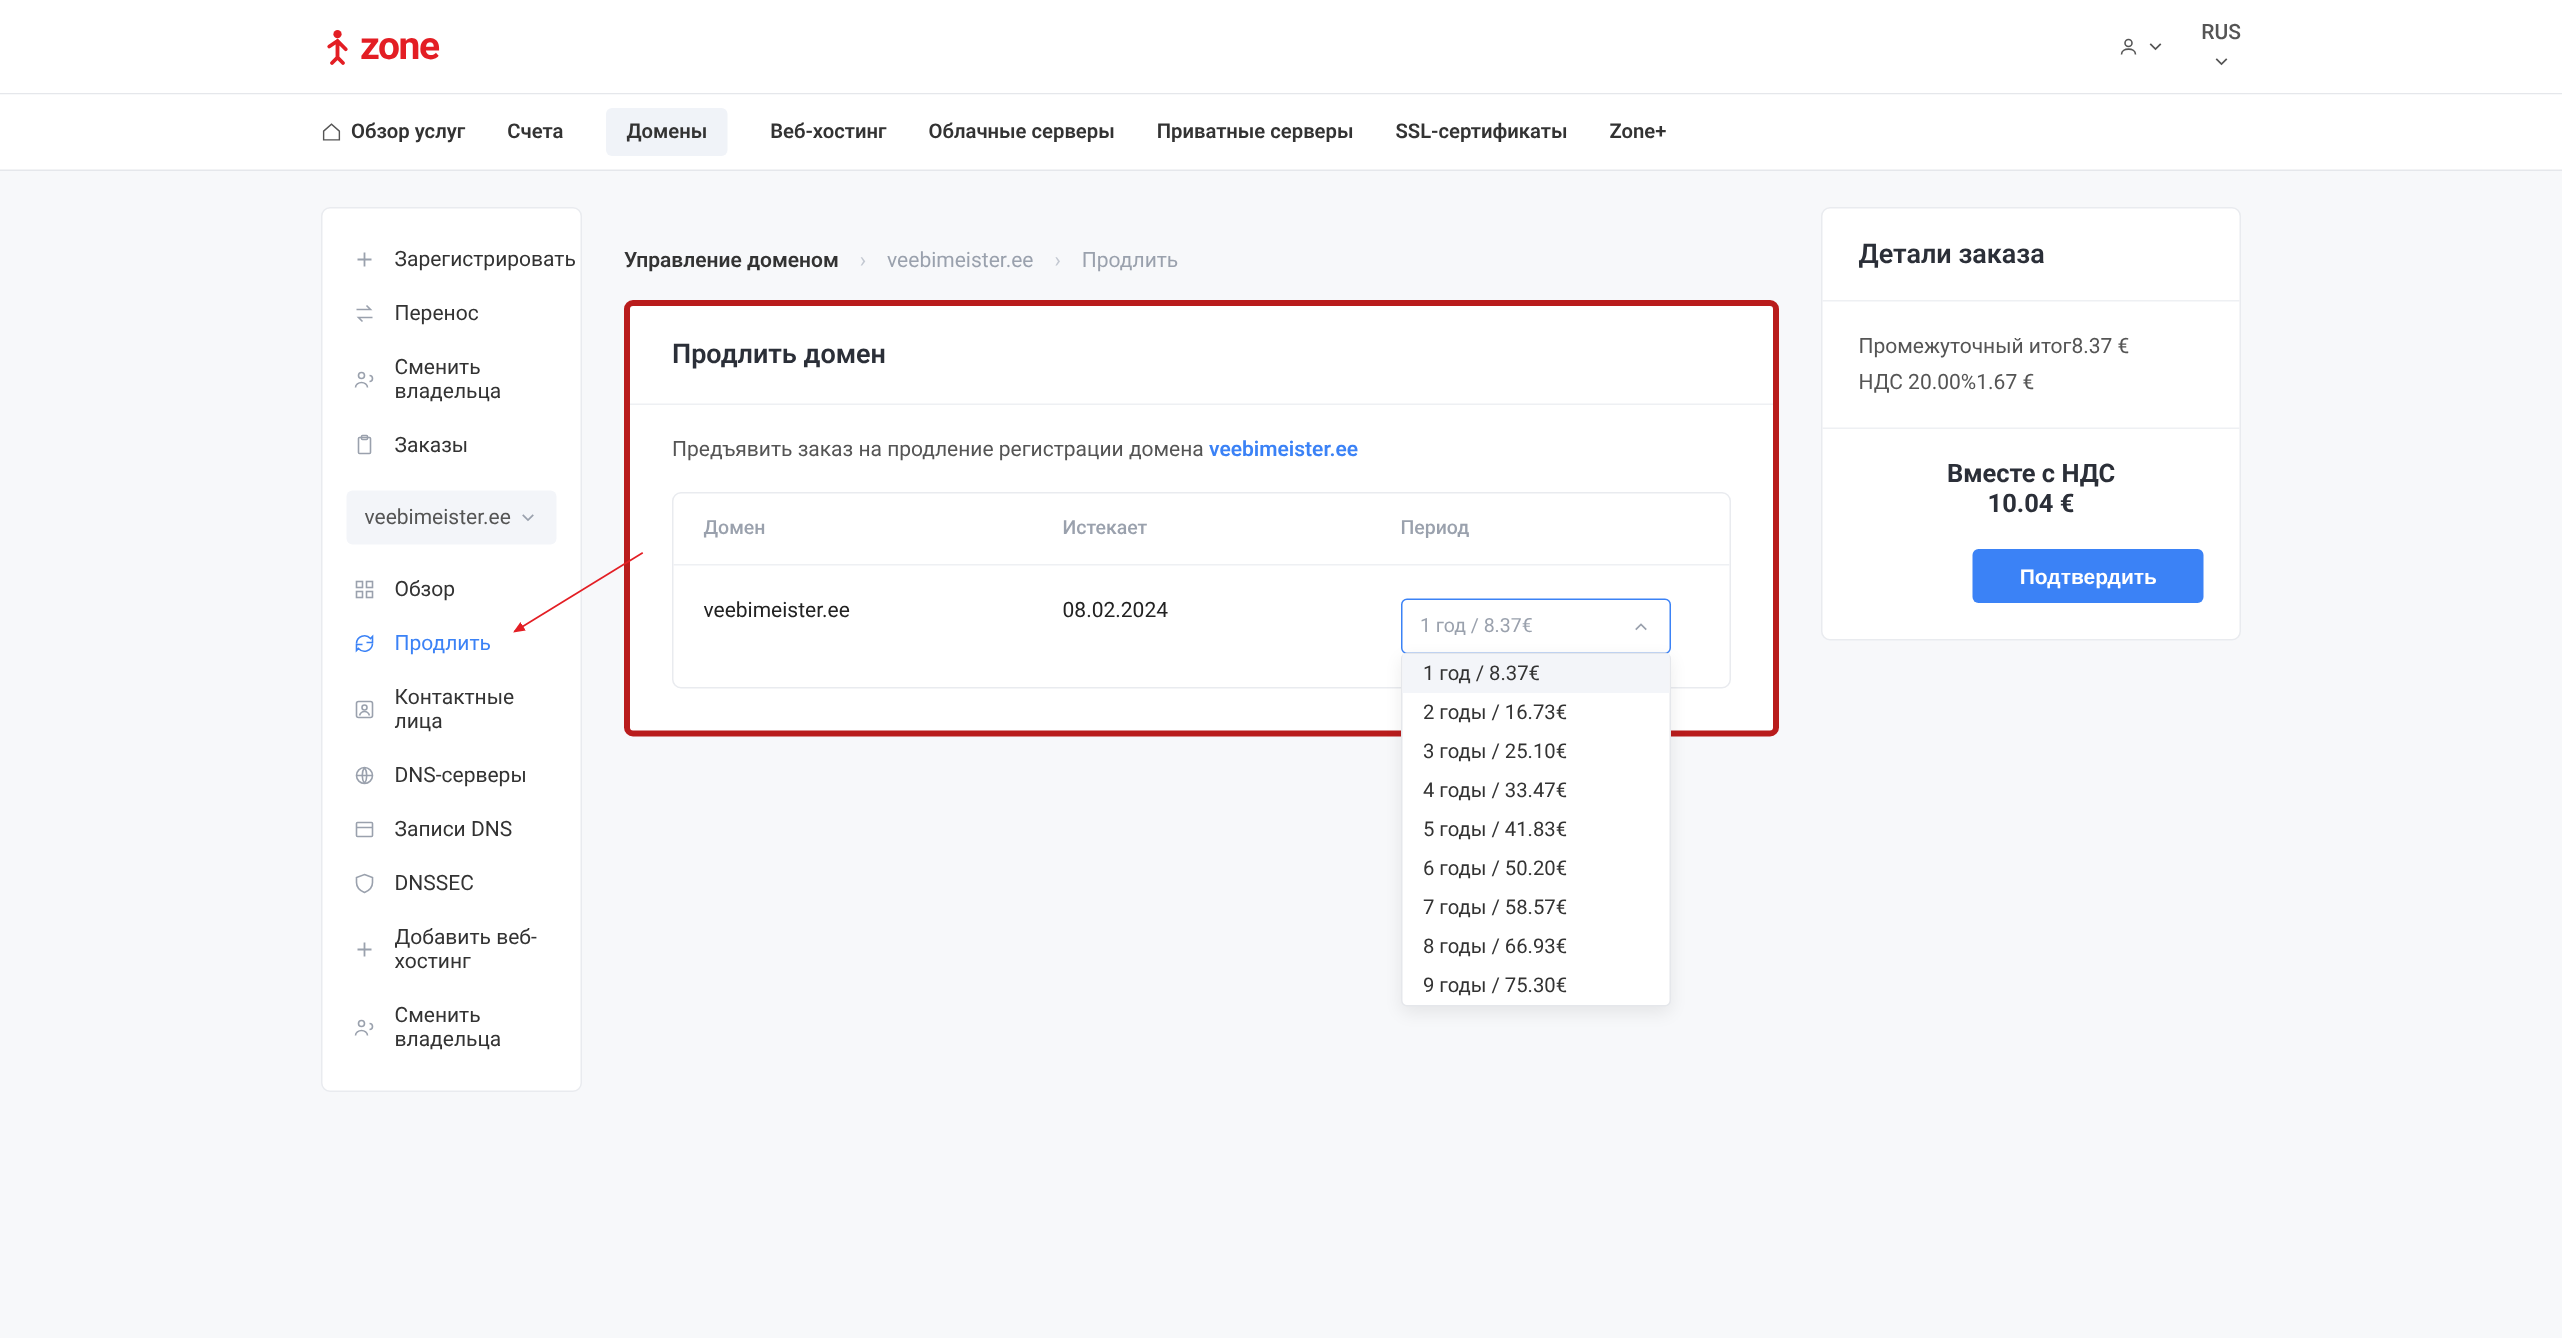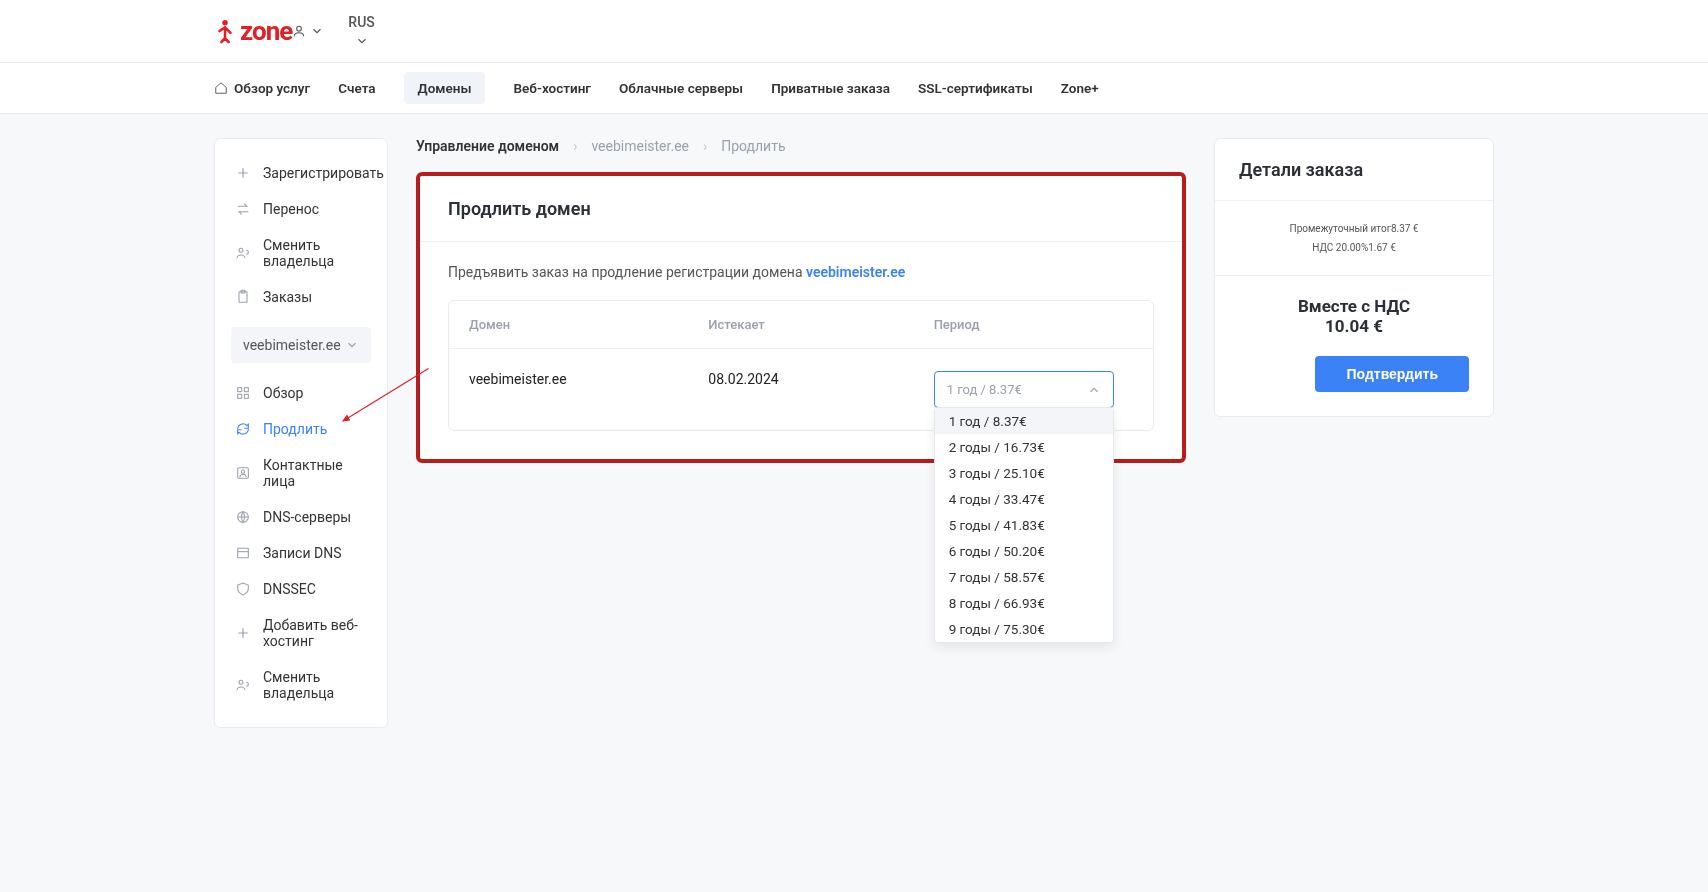--- a/index.html
+++ b/index.html
@@ -1,35 +1,35 @@
 <!DOCTYPE html>
 <html><head>
 <meta charset="utf-8">
 <style>
 * { box-sizing: border-box; margin: 0; padding: 0; }
 body { font-family: -apple-system, BlinkMacSystemFont, "Segoe UI", Roboto, Arial, sans-serif; background: #f7f8fa; color: #1a1a1a; font-size: 14px; }
 .header { background: #fff; border-bottom: 1px solid #e5e7eb; }
-.header-inner { max-width: 1360px; margin: 0 auto; padding: 0 40px; display: flex; align-items: center; justify-content: flex-start; height: 62px; }
+.header-inner { max-width: 1360px; margin: 0 auto; padding: 0 40px; display: flex; align-items: center; justify-content: space-between; height: 62px; }
 .logo { display: flex; align-items: center; gap: 4px; color: #e31e24; font-weight: 700; font-size: 26px; letter-spacing: -1px; text-transform: lowercase; }
 .logo svg { width: 22px; height: 28px; }
 .header-right { display: flex; align-items: center; gap: 24px; }
 .user-menu { display: flex; align-items: center; gap: 4px; color: #555; }
 .lang-menu { display: flex; align-items: center; gap: 4px; color: #555; font-weight: 500; flex-direction: column; }
 .nav { background: #fff; border-bottom: 1px solid #e5e7eb; }
 .nav-inner { max-width: 1360px; margin: 0 auto; padding: 0 40px; display: flex; gap: 28px; height: 50px; align-items: center; }
 .nav-item { color: #333; font-weight: 600; font-size: 13.5px; padding: 8px 0; display: flex; align-items: center; gap: 6px; }
 .nav-item.active { background: #f0f3f8; padding: 8px 14px; border-radius: 4px; }
 .container { max-width: 1360px; margin: 0 auto; padding: 24px 40px; display: flex; gap: 28px; align-items: flex-start; }
 .sidebar { width: 174px; background: #fff; border: 1px solid #e9ebef; border-radius: 6px; padding: 16px 10px; flex-shrink: 0; }
 .sidebar-item { display: flex; align-items: center; gap: 12px; padding: 10px 10px; color: #333; font-size: 14px; border-radius: 4px; }
 .sidebar-item.active { color: #3b82f6; }
 .sidebar-select { background: #f3f5f9; border-radius: 4px; padding: 10px 12px; display: flex; justify-content: space-between; align-items: center; margin: 12px 6px; color: #555; }
 .sidebar .icon { width: 16px; height: 16px; flex-shrink: 0; color: #9aa1ad; stroke: #9aa1ad; }
 .sidebar-item.active .icon { color: #3b82f6; stroke: #3b82f6; }
-.main { flex: 1; min-width: 0; }
+.main { flex: 1; min-width: 0; margin-top: 28px; }
 .breadcrumb { display: flex; align-items: center; gap: 14px; color: #9aa1ad; font-size: 14px; margin-bottom: 18px; }
 .breadcrumb .first { color: #333; font-weight: 600; }
 .breadcrumb .sep { color: #c3c8d1; }
 .card { background: #fff; border: 4px solid #b91c1c; border-radius: 6px; }
 .card-head { padding: 22px 28px; border-bottom: 1px solid #eef0f3; font-size: 18px; font-weight: 600; color: #2b2f38; }
 .card-body { padding: 22px 28px 28px; }
 .notice { color: #555; font-size: 14px; margin-bottom: 20px; }
 .notice .link { color: #3b82f6; font-weight: 600; }
 .table { border: 1px solid #e9ebef; border-radius: 6px; }
 .table-head, .table-row { display: flex; }
@@ -40,21 +40,21 @@
 .col-domain { flex: 0 0 34%; }
 .col-expire { flex: 0 0 32%; }
 .col-period { flex: 0 0 34%; position: relative; }
 .select-box { width: 100%; max-width: 180px; border: 1px solid #3b82f6; border-radius: 4px; padding: 10px 12px; display: flex; justify-content: space-between; align-items: center; color: #9aa1ad; font-size: 13px; background: #fff; }
 .dropdown { position: absolute; top: 58px; left: 20px; width: 180px; background: #fff; border: 1px solid #e5e7eb; border-radius: 4px; box-shadow: 0 4px 12px rgba(0,0,0,0.08); z-index: 10; }
 .dropdown-item { padding: 5px 14px; font-size: 13.5px; color: #333; }
 .dropdown-item.selected { background: #f3f5f9; }
 .side-panel { width: 280px; background: #fff; border: 1px solid #e9ebef; border-radius: 6px; flex-shrink: 0; }
 .sp-head { padding: 20px 24px; border-bottom: 1px solid #eef0f3; font-size: 18px; font-weight: 600; color: #2b2f38; }
 .sp-body { padding: 18px 24px; border-bottom: 1px solid #eef0f3; }
-.sp-row { display: flex; justify-content: center; font-size: 10px; color: #555; padding: 4px 0; }
+.sp-row { display: flex; justify-content: flex-start; font-size: 14px; color: #555; padding: 4px 0; }
 .sp-total { padding: 20px 24px; display: flex; justify-content: space-between; align-items: center; font-size: 17px; font-weight: 700; color: #2b2f38; flex-direction: column; }
 .sp-actions { padding: 0 24px 24px; text-align: right; }
 .btn-primary { background: #3b82f6; color: #fff; border: none; border-radius: 4px; padding: 10px 31px; font-size: 14px; font-weight: 600; }
 .arrow { position: absolute; width: 120px; height: 60px; pointer-events: none; }
 .chev { width: 14px; height: 14px; }
 </style>
 </head>
 <body>
 
 <div class="header">
@@ -100,21 +100,21 @@
     <div class="nav-item active">
         <span>Домены</span>
       </div>
     <div class="nav-item">
         <span>Веб-хостинг</span>
       </div>
     <div class="nav-item">
         <span>Облачные серверы</span>
       </div>
     <div class="nav-item">
-        <span>Приватные заказа</span>
+        <span>Приватные серверы</span>
       </div>
     <div class="nav-item">
         <span>SSL-сертификаты</span>
       </div>
     <div class="nav-item">
         <span>Zone+</span>
       </div>
   </div>
 </div>
 

